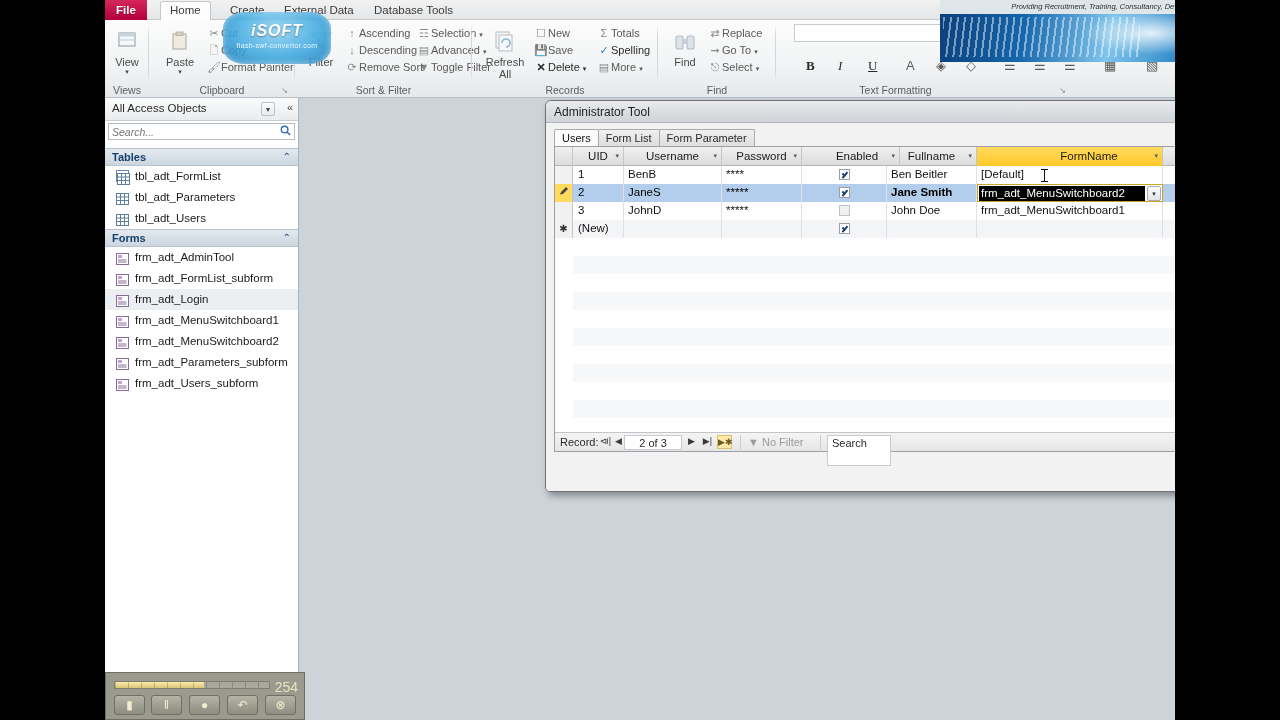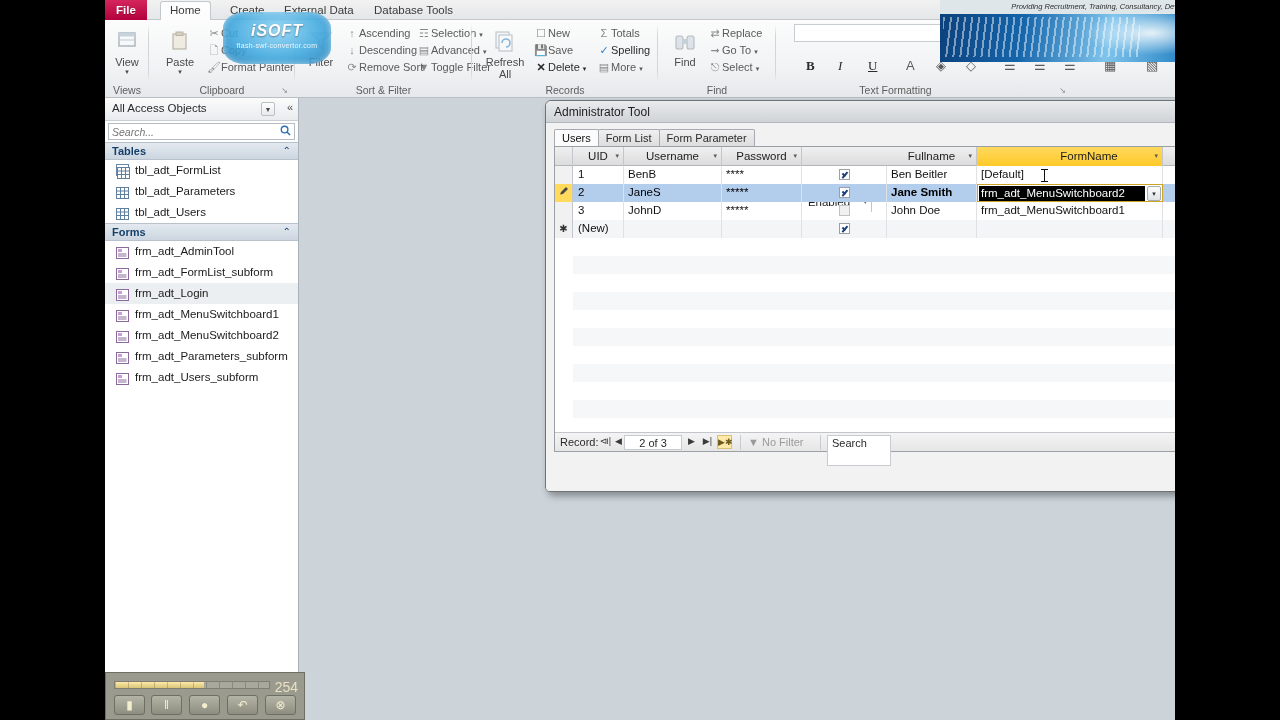--- a/index.html
+++ b/index.html
@@ -83,21 +83,21 @@
     border-bottom:1px solid #c8ced2; position:relative;
   }
   #navhdr .t { position:absolute; left:7px; top:4px; font-size:11.5px; color:#2a2a2a; }
   #navhdr .dd {
     position:absolute; right:23px; top:4px; width:14px; height:14px;
     border:1px solid #b9c0c6; border-radius:2px;
     background:linear-gradient(#fdfdfd,#e7eaed);
     font-size:7px; line-height:13px; text-align:center; color:#4a4a4a;
   }
   #navhdr .cc { position:absolute; right:5px; top:3px; font-size:11px; color:#4a4a4a; }
-  #navsearchwrap { height:21px; padding:2px 3px; position:relative; background:#fff; }
+  #navsearchwrap { height:27px; padding:2px 3px; position:relative; background:#fff; }
   #navsearch {
     width:100%; height:17px; border:1px solid #b5bcc2; background:#fff;
     font-family:"Liberation Sans",sans-serif; font-size:10.5px; font-style:italic;
     color:#7a7a7a; padding:0 18px 0 3px;
   }
   #navsearchwrap .mag {
     position:absolute; right:7px; top:4px; width:11px; height:11px;
   }
   .navgrphdr {
     height:18px; background:linear-gradient(#e3e9ef,#ccd6e0);
@@ -638,21 +638,21 @@
                     <span class="arw">▾</span>
                   </div>
                   <div class="gcell" style="left:69px; width:98px;">
                     <span>Username</span>
                     <span class="arw">▾</span>
                   </div>
                   <div class="gcell" style="left:167px; width:80px;">
                     <span>Password</span>
                     <span class="arw">▾</span>
                   </div>
-                  <div class="gcell" style="left:232px; width:85px;margin-top:46px;">
+                  <div class="gcell" style="left:260px; width:85px;">
                     <span>Enabled</span>
                     <span class="arw">▾</span>
                   </div>
                   <div class="gcell" style="left:332px; width:90px;">
                     <span>Fullname</span>
                     <span class="arw">▾</span>
                   </div>
                   <div class="gcell highlight" style="left:422px; width:186px;">
                     <span>FormName</span>
                     <span class="arw">▾</span>

